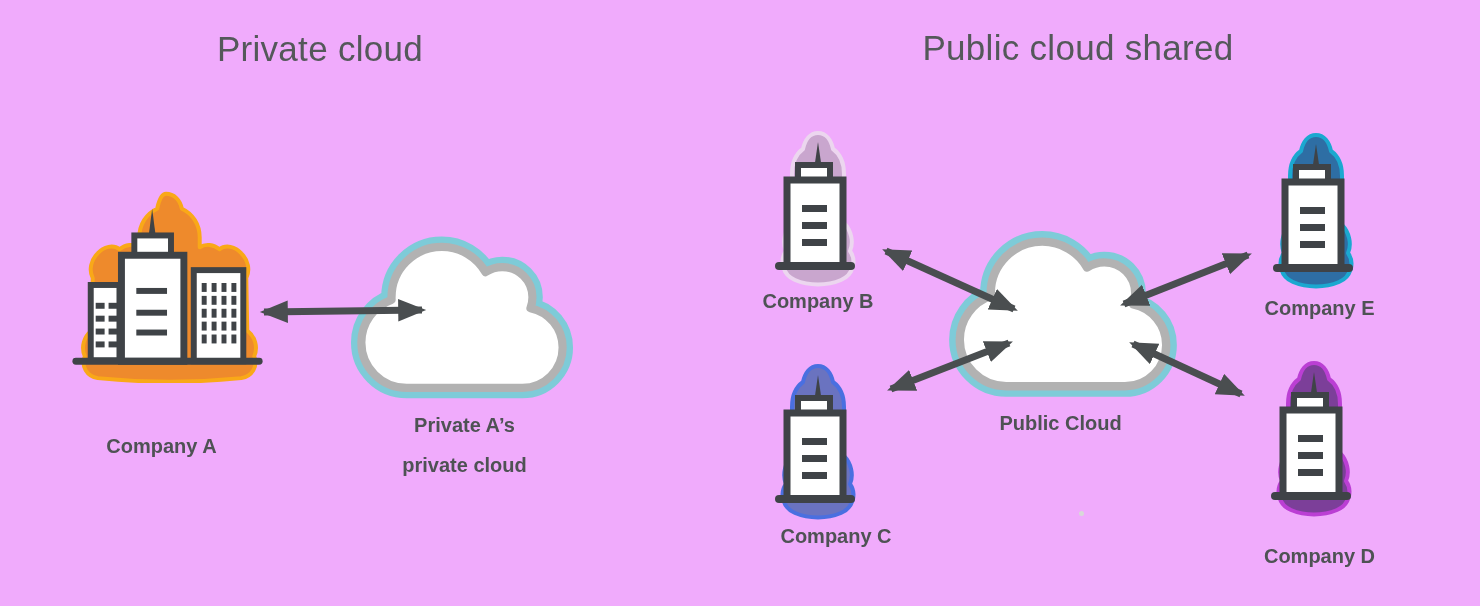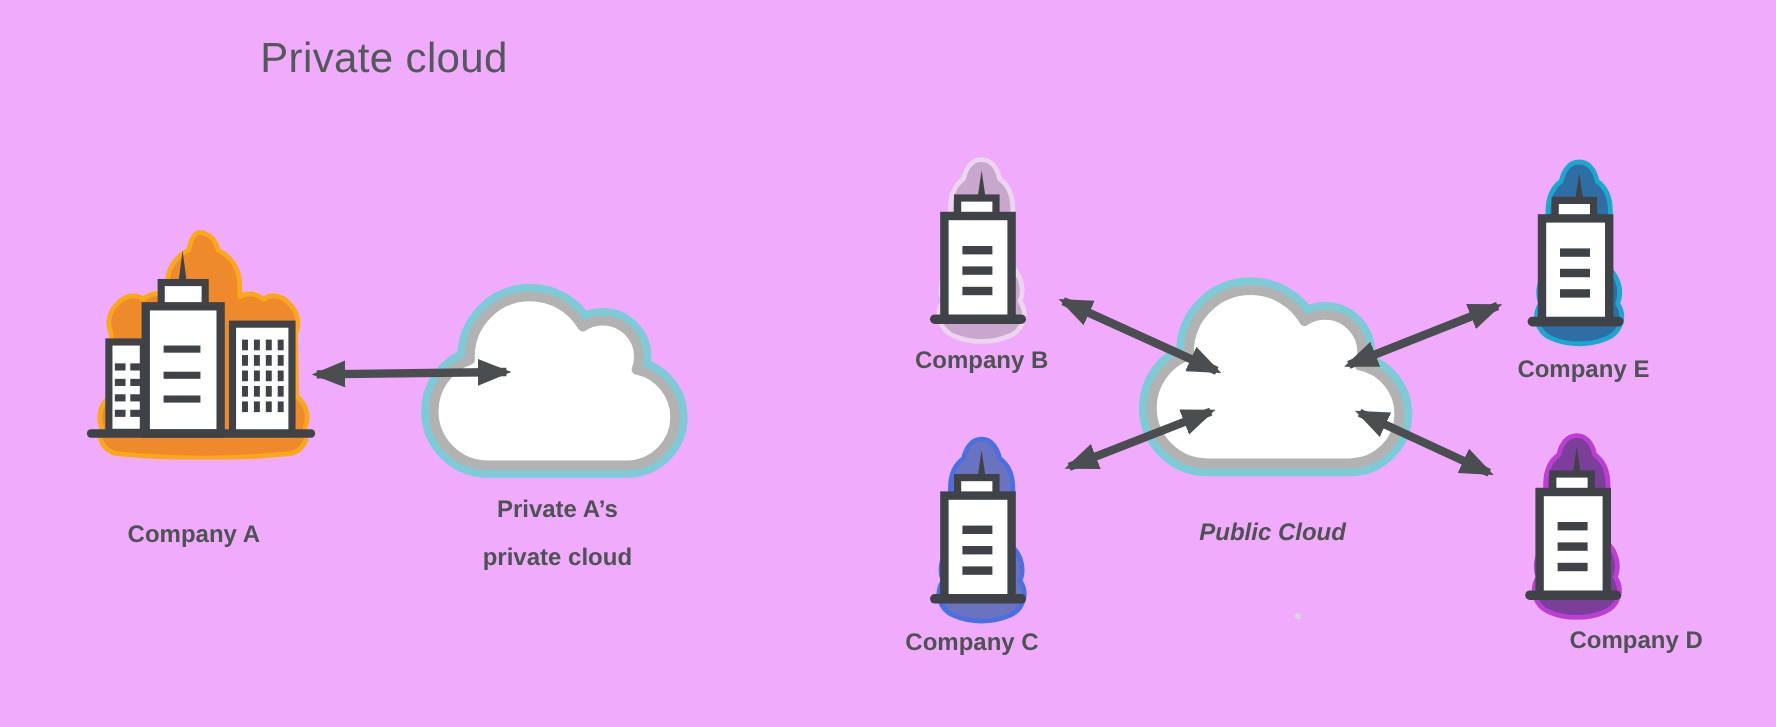--- a/index.html
+++ b/index.html
@@ -37,20 +37,21 @@
         <line x1="17" y1="136" x2="89" y2="136" stroke-width="8" stroke-linecap="round" stroke="#3f4347"></line>
       </g>
       <path id="blobTall" d="M56 3 C64 3 69 10 71 19 C78 24 82 33 82 44 L82 93 C89 100 92 112 88 121 C95 131 91 145 79 150 C65 156 47 156 33 150 C21 145 17 131 24 121 C20 112 23 100 30 93 L30 44 C30 33 34 24 41 19 C43 10 48 3 56 3 Z"></path>
       <path id="cloudPath" d="M0 336c0 79.5 64.5 144 144 144l368 0c70.7 0 128-57.3 128-128c0-61.9-44-113.6-102.4-125.4c4.1-10.7 6.4-22.4 6.4-34.6c0-53-43-96-96-96c-19.7 0-38.1 6-53.3 16.2C367 64.2 315.3 32 256 32C167.6 32 96 103.6 96 192c0 2.7 .1 5.4 .2 8.1C40.2 219.8 0 273.2 0 336z"></path>
     </defs>
   </svg>
 
   <div class="abs title" style="left:120px;top:25px;width:400px;">Private cloud</div>
 
   <div class="abs title" style="left:878px;top:24px;width:400px;">
+    <div>Public cloud shared</div>
   </div>
 
   <svg class="abs" style="left:63px;top:183px;" width="213" height="200" viewBox="0 0 215 200">
     <path d="M104 10 C112 10 118 16 120 25 C131 30 138 41 138 54 L138 64 C144 60 152 61 158 66 C164 61 174 63 180 70 C187 77 189 87 185 95 L186 148 C194 154 197 165 193 174 C197 184 191 194 180 196 C130 201 85 201 35 196 C24 194 18 184 22 174 C18 165 21 154 29 148 L30 95 C26 87 28 77 35 70 C41 63 51 61 57 66 C63 61 71 60 77 64 L77 54 C77 41 84 30 95 25 C97 16 100 10 104 10 Z" stroke-width="4" stroke-linejoin="round" fill="#ee8a2c" stroke="#f9a818"></path>
     <g>
 
       <rect x="28" y="102" width="29" height="76" stroke-width="6" stroke="#3f4347" fill="#ffffff"></rect>
       <g fill="#3f4347">
         <rect x="33" y="120" width="9" height="6"></rect>
           <rect x="46" y="120" width="9" height="6"></rect>
@@ -108,45 +109,45 @@
   <div class="abs label" style="left:352px;top:405px;width:225px;">
     <div>Private A’s</div>
     <div>private cloud</div>
   </div>
 
   <svg class="abs" style="left:930px;top:212px;" width="266" height="200" viewBox="-70 -60 780 620">
     <use href="#cloudPath" fill="none" stroke-width="66" stroke-linejoin="round" stroke="#7ecbd8"></use>
     <use href="#cloudPath" stroke-width="26" stroke-linejoin="round" fill="#ffffff" stroke="#b2b2b2"></use>
   </svg>
 
-  <div class="abs label" style="left:948px;top:424px;width:225px;font-style:italic;">Public Cloud</div>
+  <div class="abs label" style="left:948px;top:403px;width:225px;">Public Cloud</div>
 
   <svg class="abs" style="left:762px;top:130px;" width="112" height="160" viewBox="0 0 112 160">
     <use href="#blobTall" stroke-width="4" stroke-linejoin="round" fill="#c9a6ce" stroke="#ecd6ef"></use>
     <use href="#skyscraper"></use>
   </svg>
   <div class="abs label" style="left:737px;top:281px;width:162px;">Company B</div>
 
   <svg class="abs" style="left:1260px;top:132px;" width="112" height="160" viewBox="0 0 112 160">
     <use href="#blobTall" stroke-width="4" stroke-linejoin="round" fill="#2e6ea4" stroke="#1ba8d0"></use>
     <use href="#skyscraper"></use>
   </svg>
   <div class="abs label" style="left:1237px;top:288px;width:165px;">Company E</div>
 
   <svg class="abs" style="left:762px;top:363px;" width="112" height="160" viewBox="0 0 112 160">
     <use href="#blobTall" stroke-width="4" stroke-linejoin="round" fill="#6a73c0" stroke="#4a6fe0"></use>
     <use href="#skyscraper"></use>
   </svg>
-  <div class="abs label" style="left:729px;top:516px;width:162px;">Company C</div>
+  <div class="abs label" style="left:755px;top:516px;width:162px;">Company C</div>
 
   <svg class="abs" style="left:1258px;top:360px;" width="112" height="160" viewBox="0 0 112 160">
     <use href="#blobTall" stroke-width="4" stroke-linejoin="round" fill="#7c3f99" stroke="#bb3fd4"></use>
     <use href="#skyscraper"></use>
   </svg>
-  <div class="abs label" style="left:1237px;top:514px;width:165px;margin-left:44px;">Company D</div>
+  <div class="abs label" style="left:1237px;top:536px;width:165px;">Company D</div>
 
   <svg class="abs overlay" style="left:0;top:0;" width="1480" height="606" viewBox="0 0 1480 606">
     <defs>
       <marker id="ah" markerWidth="6" markerHeight="5" refX="3.4" refY="1.6" orient="auto-start-reverse" markerUnits="strokeWidth">
         <path d="M0,0 L4,1.6 L0,3.2 Z" fill="#4a4e50"></path>
       </marker>
     </defs>
     <g stroke-width="7" fill="none" stroke="#4a4e50">
       <line x1="264" y1="312" x2="422" y2="310" marker-start="url(#ah)" marker-end="url(#ah)"></line>
       <line x1="886" y1="251" x2="1014" y2="309" marker-start="url(#ah)" marker-end="url(#ah)"></line>

